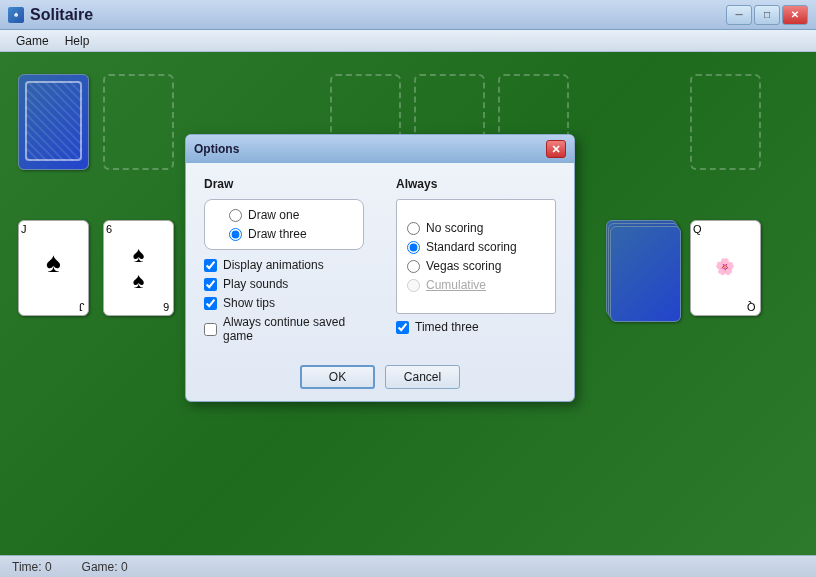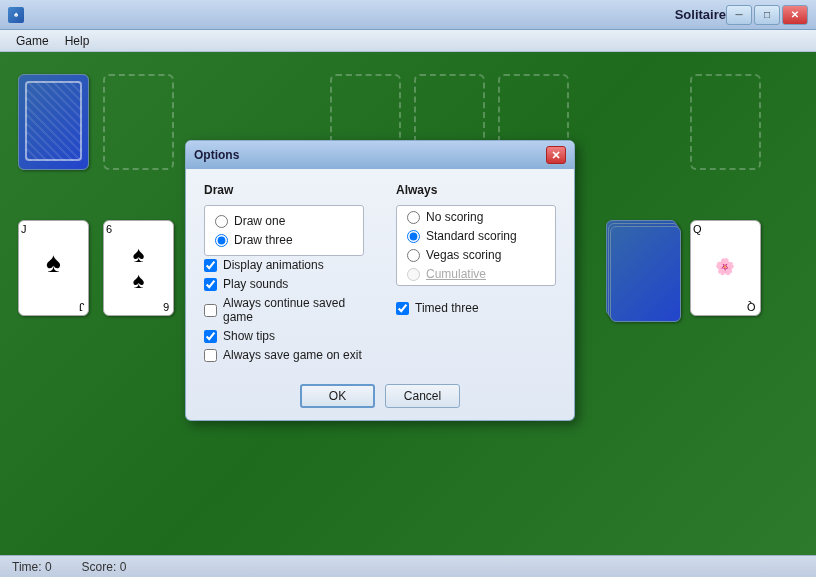--- a/index.html
+++ b/index.html
@@ -26,25 +26,24 @@
     #title-icon {
       width: 16px;
       height: 16px;
       margin-right: 6px;
       background: linear-gradient(135deg, #4488cc, #2255aa);
       border-radius: 2px;
       display: flex; align-items: center; justify-content: center;
       color: white; font-size: 8px;
     }
     #title-text {
-      font-size: 13px;
+      font-size: 16px;
       color: #1a1a3a;
       font-weight: 600;
       flex: 1;
-      text-align: right;
     }
     #window-controls {
       display: flex;
       gap: 2px;
     }
     .win-btn {
       width: 26px;
       height: 20px;
       background: linear-gradient(to bottom, #d8eaf8, #b0cce8);
       border: 1px solid #7a9fc0;
@@ -124,21 +123,21 @@
       height: 96px;
       border-radius: 6px;
       border: 1px solid #6688aa;
       background: linear-gradient(135deg, #3366aa, #2244cc);
       box-shadow: 1px 1px 3px rgba(0,0,0,0.4);
     }
 
     
     #options-dialog {
       position: absolute;
-      top: 140px;
+      top: 134px;
       left: 185px;
       width: 390px;
       background: linear-gradient(to bottom, #f0f4fa, #e0e8f4);
       border: 1px solid #8aabcc;
       border-radius: 6px;
       box-shadow: 4px 4px 12px rgba(0,0,0,0.4);
       overflow: hidden;
     }
     #dialog-title-bar {
       background: linear-gradient(to bottom, #b8d0f0, #8ab0d8);
@@ -184,24 +183,24 @@
 
     .section-title {
       font-size: 12px;
       font-weight: 600;
       color: #1a1a1a;
       margin-bottom: 8px;
     }
 
     .draw-group {
       border: 1px solid #b0b8c8;
-      border-radius: 3px;
-      padding: 8px 10px;
+      border-radius: 8px;
+      padding: 8px 24px;
       background: white;
-      margin-bottom: 2px;
+      margin-bottom: 8px;
     }
 
     .radio-row, .check-row {
       display: flex;
       align-items: center;
       gap: 6px;
       margin-bottom: 5px;
     }
     .radio-row:last-child, .check-row:last-child {
       margin-bottom: 0;
@@ -220,23 +219,23 @@
       cursor: pointer;
     }
     .option-label.disabled {
       color: #aaa;
       text-decoration: underline;
     }
 
     .scoring-group {
       border: 1px solid #b0b8c8;
       border-radius: 3px;
-      padding: 4px 10px;
+      padding: 21px 10px;
       background: white;
-      margin-bottom: 15px;
+      margin-bottom: 6px;
     }
 
     .timed-row {
       display: flex;
       align-items: center;
       gap: 6px;
       margin-top: 6px;
     }
 
     #dialog-footer {
@@ -354,30 +353,26 @@
 
       <div class="check-row">
         <input type="checkbox" id="display-animations" checked="" style="">
         <label class="option-label" for="display-animations">Display animations</label>
       </div>
       <div class="check-row">
         <input type="checkbox" id="play-sounds" checked="" style="">
         <label class="option-label" for="play-sounds">Play sounds</label>
       </div>
       <div class="check-row">
+        <input type="checkbox" id="show-tips" checked="" style="">
+        <label class="option-label" for="show-tips">Show tips</label>
+      </div>
+      <div class="check-row">
         <input type="checkbox" id="always-continue" style="">
         <label class="option-label" for="always-continue">Always continue saved game</label>
-      </div>
-      <div class="check-row">
-        <input type="checkbox" id="show-tips" checked="" style="">
-        <label class="option-label" for="show-tips">Show tips</label>
-      </div>
-      <div class="check-row">
-        <input type="checkbox" id="always-save" style="">
-        <label class="option-label" for="always-save">Always save game on exit</label>
       </div>
     </div>
 
     <div id="right-panel">
       <div class="section-title">Always</div>
 
       <div class="scoring-group">
         <div class="radio-row">
           <input type="radio" name="scoring" id="no-scoring" style="">
           <label class="option-label" for="no-scoring">No scoring</label>
@@ -407,15 +402,15 @@
     <button class="dialog-btn ok-btn">OK</button>
     <button class="dialog-btn">Cancel</button>
   </div>
 </div>
 
 <div id="status-bar">
   <span>
     <span>Time:</span>&nbsp;<span>0</span>
   </span>
   <span>
-    <span>Score:</span>&nbsp;<span>0</span>
+    <span>Game:</span>&nbsp;<span>0</span>
   </span>
 </div>
 
 </body></html>

